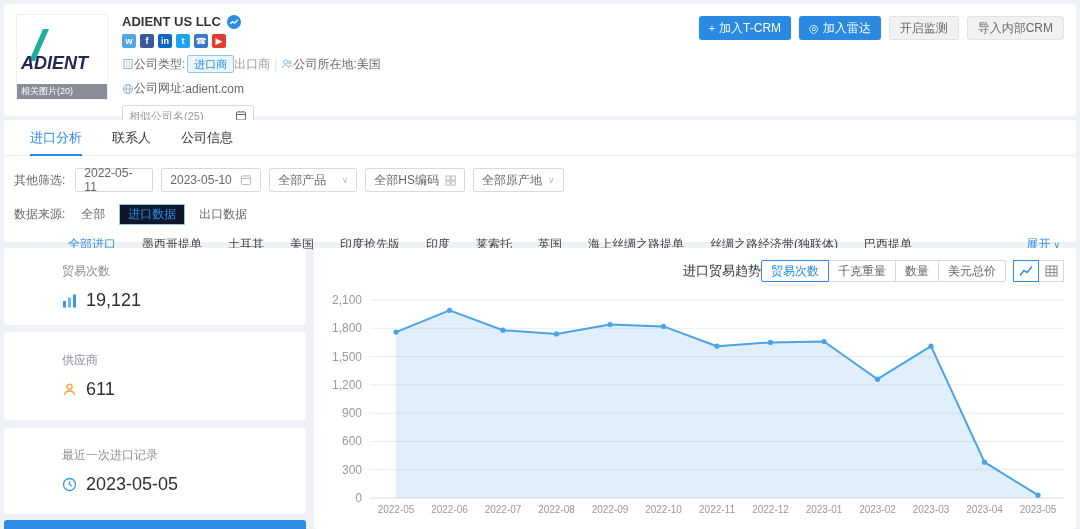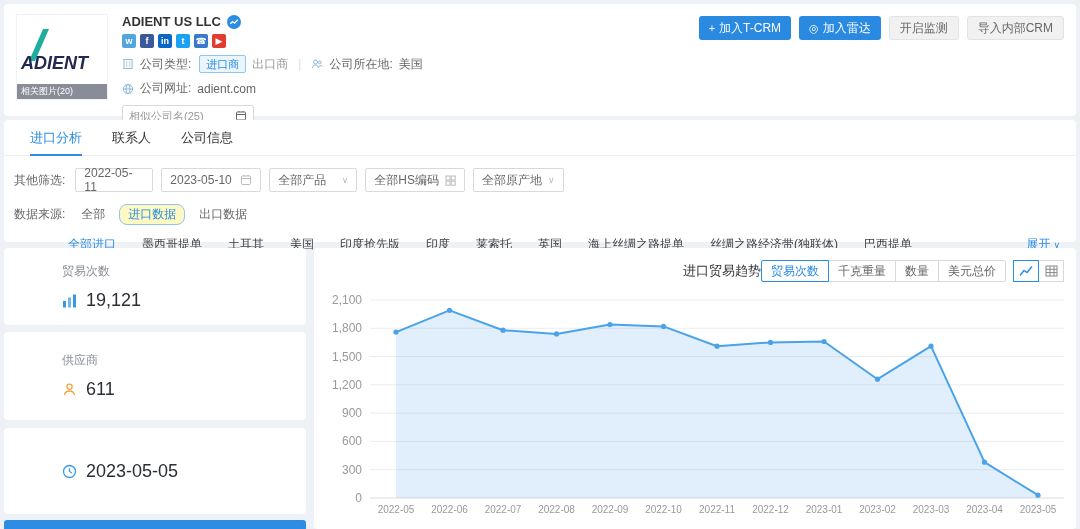--- a/index.html
+++ b/index.html
@@ -16,21 +16,21 @@
   .header-card { left:4px; top:4px; width:1072px; height:112px; }
   .logo-box { position:absolute; left:12px; top:10px; width:92px; height:86px; border:1px solid #f2f2f2; background:#fff; overflow:hidden; }
   .logo-svg { display:block; margin:10px 2px 0; }
   .logo-caption { position:absolute; left:0; right:0; bottom:0; height:15px; background:rgba(110,116,128,.82); color:#fff; font-size:9px; line-height:15px; padding-left:4px; }
   .company-info { position:absolute; left:118px; top:10px; }
   .name-row { display:flex; align-items:center; gap:6px; }
   .company-name { font-size:13px; font-weight:bold; color:#333; }
   .social-row { display:flex; gap:4px; margin-top:5px; }
   .s-icon { width:14px; height:14px; border-radius:2px; color:#fff; font-size:9px; line-height:14px; text-align:center; font-weight:bold; cursor:pointer; }
   .s0{background:#53a5e0}.s1{background:#3b5998}.s2{background:#0a66c2}.s3{background:#1da1f2}.s4{background:#3a78c9}.s5{background:#e03c31}
-  .meta-row { display:flex; align-items:center; gap:6px; margin-top:7px; font-size:12px; color:#666; }
+  .meta-row { display:flex; align-items:center; margin-top:7px; font-size:12px; color:#666; }
   .m-icon { display:inline-flex; }
   .tag-blue { border:1px solid #91c5ef; background:#eaf5fe; color:#2b8ce4; font-size:11px; padding:0 6px; line-height:16px; border-radius:2px; cursor:pointer; }
   .tag-plain { color:#999; font-size:12px; cursor:pointer; }
   .divider { color:#ddd; margin:0 4px; }
   .similar-box { margin-top:8px; width:132px; height:22px; border:1px solid #d9d9d9; border-radius:2px; display:flex; align-items:center; justify-content:space-between; padding:0 6px; font-size:11px; color:#999; cursor:text; background:#fff; }
   .header-actions { position:absolute; right:12px; top:12px; display:flex; gap:8px; }
   .btn { height:24px; border:none; border-radius:3px; font-size:12px; padding:0 10px; display:flex; align-items:center; gap:4px; cursor:pointer; font-family:inherit; }
   .btn-primary { background:#2a8ae2; color:#fff; }
   .btn-default { background:#f1f1f1; color:#666; border:1px solid #e3e3e3; }
   .btn-ic { font-size:11px; }
@@ -43,21 +43,21 @@
   .tab.active::after { content:""; position:absolute; left:0; right:0; bottom:-1px; height:2px; background:#2b8ce4; }
   .filter-row { display:flex; align-items:center; gap:8px; margin:12px 0 0 10px; font-size:12px; color:#666; }
   .f-label { margin-right:2px; }
   .input { border:1px solid #d9d9d9; border-radius:2px; height:24px; display:inline-flex; align-items:center; padding:0 8px; gap:6px; color:#666; background:#fff; cursor:pointer; font-size:12px; }
   .date { width:78px; justify-content:center; }
   .end { width:100px; justify-content:space-between; }
   .select { min-width:88px; justify-content:space-between; }
   .chev { color:#bbb; font-size:9px; }
   .source-row { display:flex; align-items:center; gap:14px; margin:12px 0 0 10px; font-size:12px; color:#666; }
   .src-opt { cursor:pointer; }
-  .active-tag { border:1px solid #91c5ef; background:#fef9c3; color:#2b8ce4; padding:1px 8px; border-radius:8px; }
+  .active-tag { border:1px solid #91c5ef; background:#0f172a; color:#2b8ce4; padding:1px 8px; border-radius:0; }
   .country-row { display:flex; align-items:center; margin:11px 16px 0 64px; font-size:12px; position:relative; }
   .country-list { display:flex; gap:26px; flex:1; }
   .country { color:#404040; cursor:pointer; white-space:nowrap; }
   .country.active { color:#2b8ce4; }
   .expand { color:#2b8ce4; display:flex; gap:3px; align-items:center; position:absolute; right:0; cursor:pointer; }
   .chev-b { color:#2b8ce4; font-size:9px; }
 
   
   .stat-card { display:flex; flex-direction:column; justify-content:center; gap:10px; padding-left:58px; }
   .stat1 { left:4px; top:248px; width:302px; height:77px; }
@@ -269,20 +269,21 @@
       <svg width="15" height="15" viewBox="0 0 16 16">
           <circle cx="8" cy="5" r="2.8" fill="none" stroke="#f5a43c" stroke-width="1.4"></circle>
           <path d="M2.6 14c.4-3 2.6-4.4 5.4-4.4s5 1.4 5.4 4.4" fill="none" stroke="#f5a43c" stroke-width="1.4"></path>
         </svg>
     </span>
     <span>611</span>
   </span>
 </div>
 
 <div class="card stat-card stat3">
+  <span class="stat-label">最近一次进口记录</span>
   <span class="stat-value">
     <span style="display:inline-flex;">
       <svg width="15" height="15" viewBox="0 0 16 16">
           <circle cx="8" cy="8" r="6.4" fill="none" stroke="#3a9be8" stroke-width="1.4"></circle>
           <path d="M8 4.5V8l2.6 1.6" fill="none" stroke="#3a9be8" stroke-width="1.4"></path>
         </svg>
     </span>
     <span>2023-05-05</span>
   </span>
 </div>

